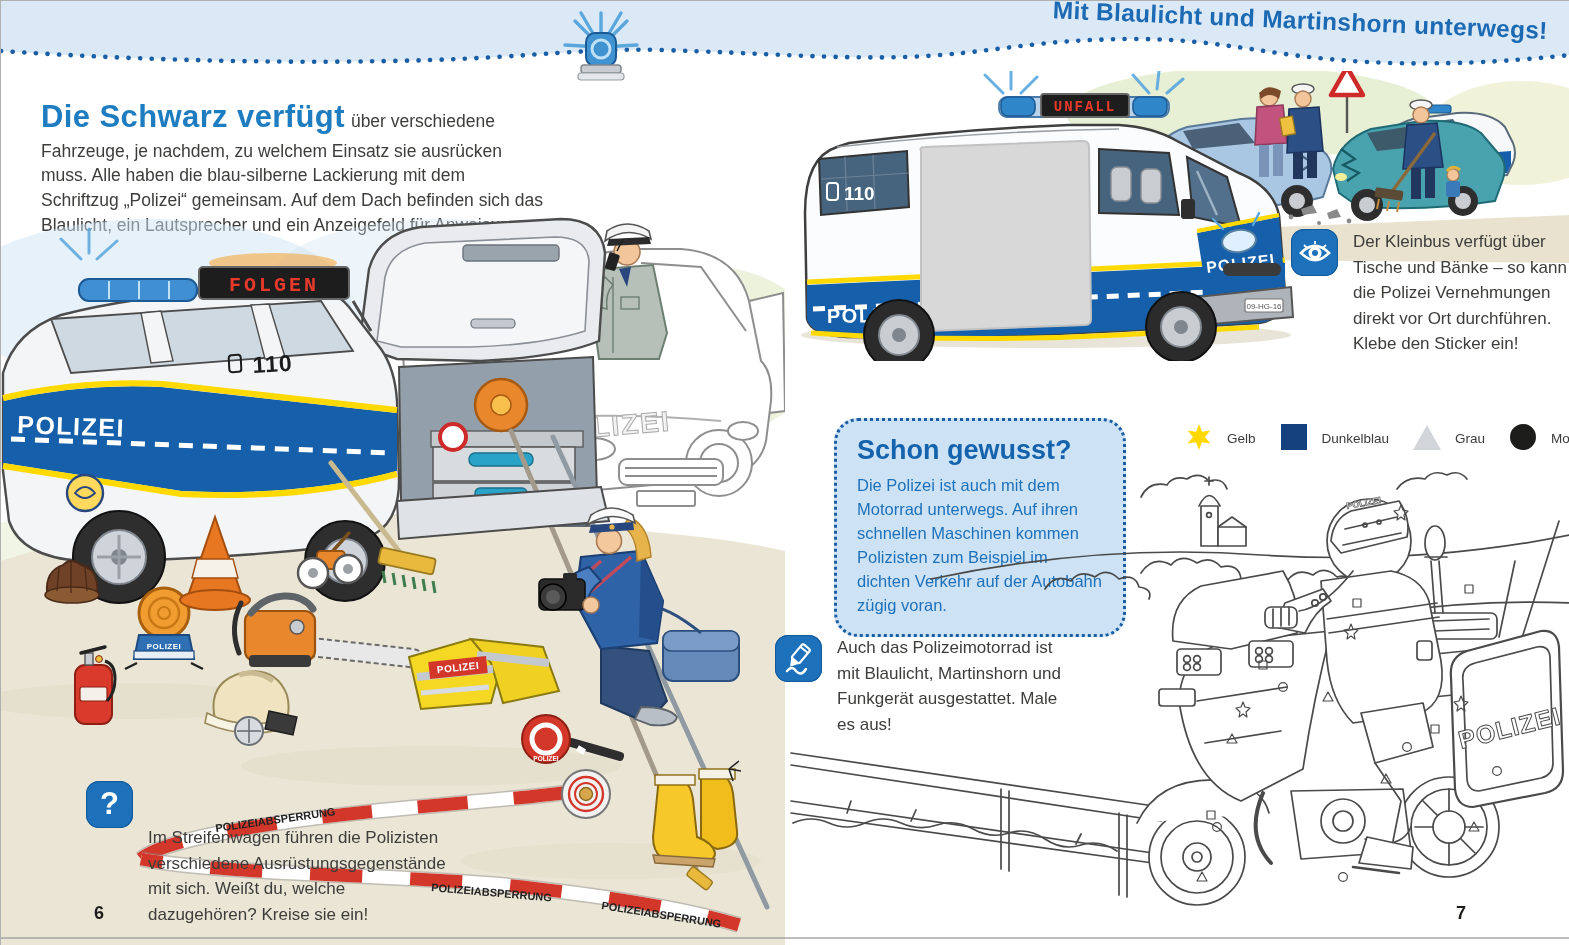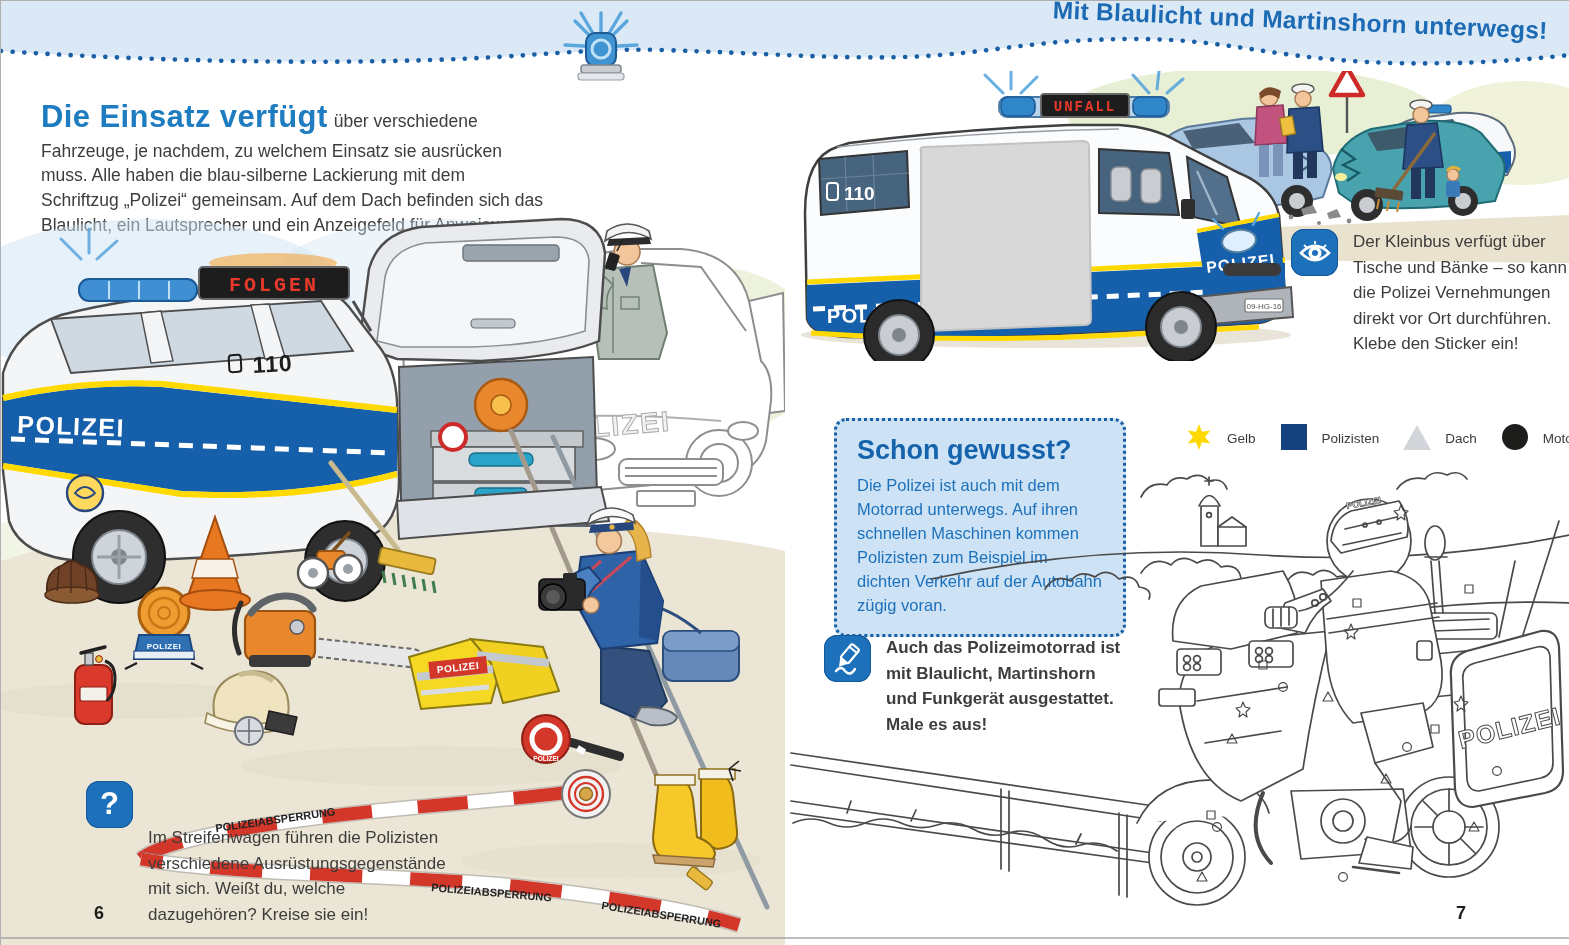--- a/index.html
+++ b/index.html
@@ -15,21 +15,21 @@
   .intro{position:absolute;left:40px;top:76px;width:505px;font-size:17.5px;line-height:1.42;color:#3d3d3b;}
   .intro-title{color:#1e7cc0;font-weight:bold;font-size:31px;letter-spacing:.4px;padding-right:6px;}
   
   .note{position:absolute;display:flex;gap:15px;align-items:flex-start;}
   .note-icon{flex:0 0 auto;width:47px;height:47px;border-radius:13px;background:#1d71bb;
              display:flex;align-items:center;justify-content:center;box-shadow:0 0 0 1px #14599a inset;}
   .note-icon .q{color:#fff;font-size:31px;font-weight:bold;line-height:1;margin-top:-2px;}
   .note-text{font-size:17px;line-height:1.5;color:#3d3d3b;}
   
   .fact-box{position:absolute;left:833px;top:417px;width:292px;box-sizing:border-box;
-            background:#cde3f5;border:3px dotted #1a5fa5;border-radius:12px;padding:14px 20px 16px 20px;}
+            background:#cde3f5;border:3px dotted #1a5fa5;border-radius:24px;padding:14px 20px 16px 20px;}
   .fact-title{color:#1563ac;font-weight:bold;font-size:27px;margin:0 0 8px 0;}
   .fact-text{color:#1d71bb;font-size:16.5px;line-height:1.45;margin:0;}
   
   .legend{position:absolute;left:1178px;top:420px;display:flex;gap:18px;}
   .legend-item{display:flex;flex-direction:row;align-items:center;gap:8px;}
   .legend-label{font-size:13.5px;color:#3b3b3b;}
   
   .pagenum{position:absolute;font-size:18px;font-weight:bold;color:#1d1d1b;}
   .bottom-edge{position:absolute;left:0;top:936px;width:1569px;height:2px;background:#9a9a9a;opacity:.65;}
 </style>
@@ -54,21 +54,21 @@
       <line x1="50" y1="42" x2="86" y2="40"></line>
         <line x1="50" y1="42" x2="30" y2="8"></line>
       <line x1="50" y1="42" x2="70" y2="8"></line>
     </g>
     <rect x="35" y="28" width="30" height="33" rx="9" fill="#3f93d0" stroke="#1c5a96" stroke-width="2"></rect>
     <circle cx="50" cy="44" r="9" fill="none" stroke="#bfe0f5" stroke-width="3"></circle>
     <rect x="30" y="60" width="40" height="8" rx="3" fill="#c9cdd2" stroke="#7f868e" stroke-width="1.5"></rect>
     <rect x="27" y="68" width="46" height="7" rx="3" fill="#e3e6ea" stroke="#9aa0a6" stroke-width="1.2"></rect>
   </svg>
 
-  <p class="intro"><span class="intro-title">Die Einsatz verfügt</span><span>über verschiedene Fahrzeuge, je nachdem, zu welchem Einsatz sie ausrücken muss. Alle haben die blau-silberne Lackierung mit dem Schriftzug „Polizei“ gemeinsam. Auf dem Dach befinden sich das Blaulicht, ein Lautsprecher und ein Anzeigefeld für Anweisungen.</span></p>
+  <p class="intro"><span class="intro-title">Die Schwarz verfügt</span><span>über verschiedene Fahrzeuge, je nachdem, zu welchem Einsatz sie ausrücken muss. Alle haben die blau-silberne Lackierung mit dem Schriftzug „Polizei“ gemeinsam. Auf dem Dach befinden sich das Blaulicht, ein Lautsprecher und ein Anzeigefeld für Anweisungen.</span></p>
 
   <svg class="abs" style="left:0;top:200px" width="784" height="745" viewBox="0 200 784 745">
 
     <g>
       <ellipse cx="150" cy="300" rx="200" ry="82" fill="#cfe4f3" opacity=".5"></ellipse>
       <ellipse cx="440" cy="280" rx="170" ry="62" fill="#cfe4f3" opacity=".38"></ellipse>
       <ellipse cx="705" cy="350" rx="115" ry="85" fill="#dfe9c5" opacity=".6"></ellipse>
       <ellipse cx="20" cy="565" rx="70" ry="45" fill="#dfe9c5" opacity=".45"></ellipse>
       <path d="M0,560 C120,520 300,505 430,515 C560,525 700,530 784,550 L784,945 L0,945 Z" fill="#ebe5d5"></path>
       <ellipse cx="130" cy="700" rx="150" ry="18" fill="#e0d9c5" opacity=".5"></ellipse>
@@ -498,43 +498,43 @@
     <div class="legend-item">
       <svg width="40" height="34" viewBox="0 0 40 34">
         <polygon points="20,3 23,10.8 31.3,9.5 26,16 31.3,22.5 23,21.2 20,29 17,21.2 8.7,22.5 14,16 8.7,9.5 17,10.8" fill="#ffd800"></polygon>
       </svg>
       <div class="legend-label">Gelb</div>
     </div>
     <div class="legend-item">
       <svg width="40" height="34" viewBox="0 0 40 34">
         <rect x="7" y="3" width="26" height="26" fill="#16417f"></rect>
       </svg>
-      <div class="legend-label">Polizisten</div>
+      <div class="legend-label">Dunkelblau</div>
     </div>
     <div class="legend-item">
       <svg width="40" height="34" viewBox="0 0 40 34">
         <polygon points="20,4 34,29 6,29" fill="#d2d6da"></polygon>
       </svg>
-      <div class="legend-label">Dach</div>
+      <div class="legend-label">Grau</div>
     </div>
     <div class="legend-item">
       <svg width="40" height="34" viewBox="0 0 40 34">
         <circle cx="20" cy="16" r="13" fill="#1d1d1b"></circle>
       </svg>
       <div class="legend-label">Motorrad</div>
     </div>
     <div class="legend-item">
       <svg width="46" height="34" viewBox="0 0 46 34">
         <rect x="3" y="8" width="40" height="17" stroke="#a7adb3" stroke-width="1.6" fill="#ffffff"></rect>
       </svg>
       <div class="legend-label">Weißt</div>
     </div>
   </div>
 
-  <div class="note" style="left:823px;top:634px;font-weight:bold;">
+  <div class="note" style="left:774px;top:634px;">
     <div class="note-icon">
       <svg width="34" height="34" viewBox="0 0 34 34">
         <g transform="rotate(40 17 14)">
           <rect x="12" y="2" width="10" height="18" rx="2" fill="none" stroke="#ffffff" stroke-width="2.2"></rect>
           <polygon points="12,20 22,20 17,28" fill="#ffffff"></polygon>
           <line x1="12" y1="6" x2="22" y2="6" stroke="#ffffff" stroke-width="2"></line>
         </g>
         <path d="M5,29 q5,-6 9,0 q5,6 10,-2" fill="none" stroke="#ffffff" stroke-width="2.4" stroke-linecap="round"></path>
       </svg>
     </div>

